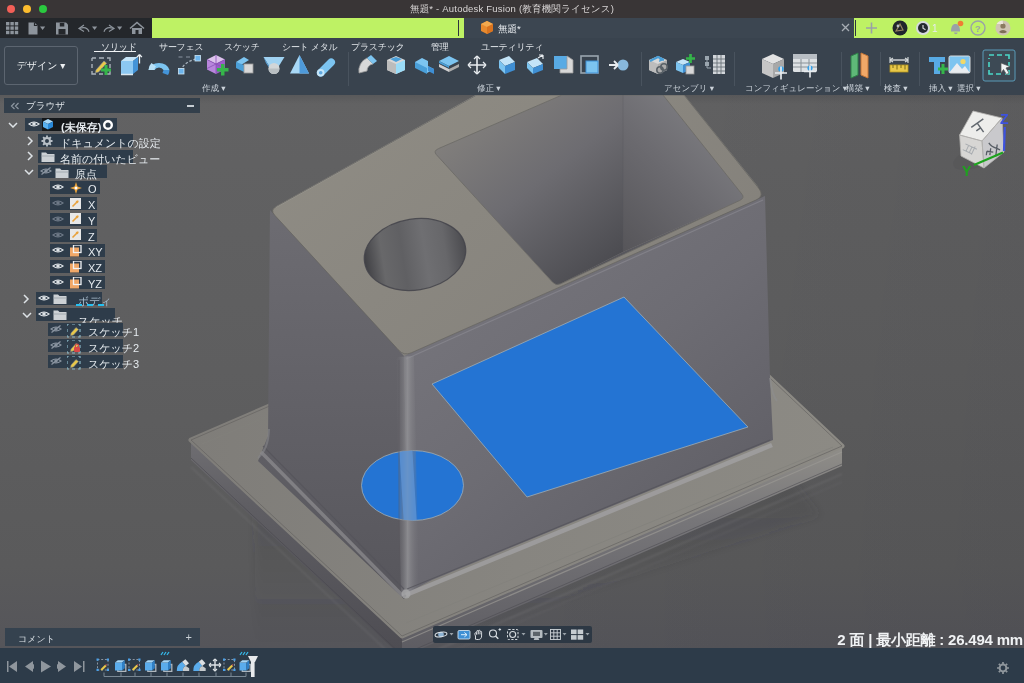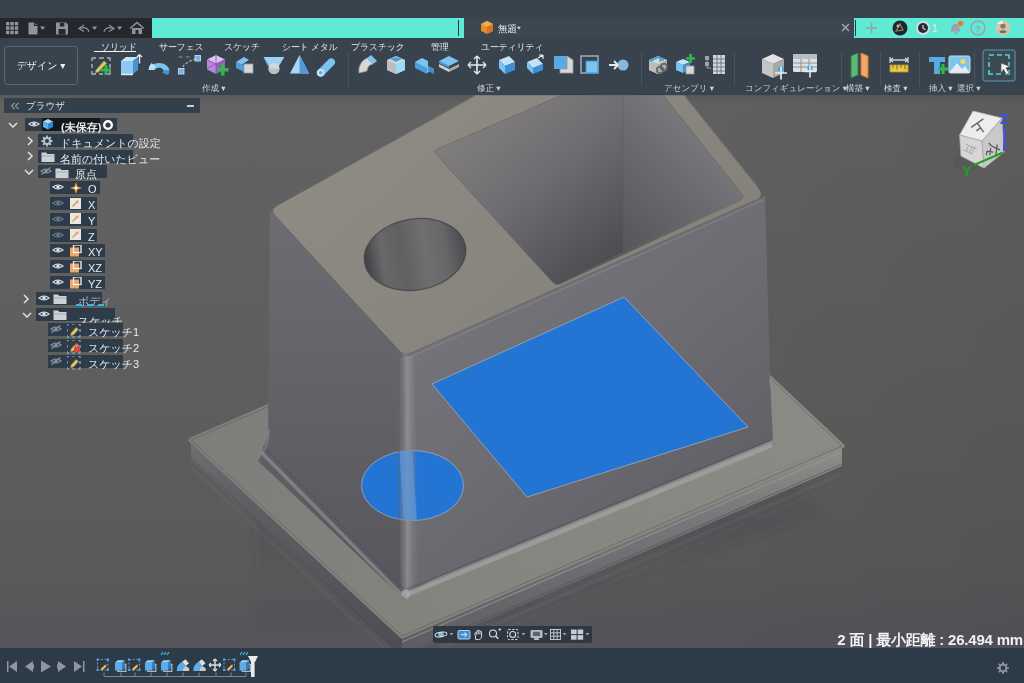--- a/index.html
+++ b/index.html
@@ -2,21 +2,21 @@
 <html><head><meta charset="utf-8"><style>
 *{margin:0;padding:0;box-sizing:border-box}
 html,body{width:1024px;height:683px;overflow:hidden;font-family:"Liberation Sans",sans-serif;}
 #app{position:relative;width:1024px;height:683px;background:#39434e;}
 .abs{position:absolute;}
 
 #titlebar{left:0;top:0;width:1024px;height:18px;background:#393536;}
 .tl{top:5px;width:8px;height:8px;border-radius:50%;}
 #title-text{width:1024px;top:3px;text-align:center;font-size:9.5px;color:#d9d6d6;letter-spacing:.2px}
 
-#qatbar{left:0;top:18px;width:1024px;height:20px;background:#5eead4;}
+#qatbar{left:0;top:18px;width:1024px;height:20px;background:#bef264;}
 #qatdark{left:0;top:0;width:152px;height:20px;background:#24272b;}
 #doctab{left:464px;top:0;width:390px;height:20px;background:#3c4651;}
 .tabdiv{top:2px;width:1px;height:16px;background:#2c343e;}
 
 #ribbon{left:0;top:38px;width:1024px;height:57px;background:#39434e;}
 .rtab{top:2.5px;font-size:9px;color:#e2e6ea;white-space:nowrap;letter-spacing:-0.3px}
 #designbtn{left:4px;top:8px;width:74px;height:39px;border:1px solid #5c6570;border-radius:3px;color:#eef1f3;font-size:10px;text-align:center;line-height:37px}
 .rlabel{top:45px;font-size:8.5px;color:#ccd3da;white-space:nowrap}
 .rsep{top:14px;width:1px;height:34px;background:#49535e;}
 
@@ -29,20 +29,26 @@
 .chip{position:absolute;background:#2e3c4a;height:13px;}
 .trow{position:absolute;font-size:11px;color:#e6ebef;}
 
 #commentbar{left:5px;top:533px;width:195px;height:18px;background:#35424f;color:#dde3e8;font-size:9px;}
 #navbar{left:433px;top:531px;width:159px;height:17px;background:#2d3844;border-radius:2px;}
 #status{right:1px;top:536px;color:#f0f2f4;font-size:15px;font-weight:bold;letter-spacing:-0.2px}
 #timeline{left:0;top:648px;width:1024px;height:35px;background:#2d3b49;}
 </style></head><body>
 <div id="app">
 
+  <div class="abs" id="titlebar">
+    <div class="abs tl" style="left:7px;background:#f35f57"></div>
+    <div class="abs tl" style="left:23px;background:#fdbc2e"></div>
+    <div class="abs tl" style="left:39px;background:#2ac93f"></div>
+    <div class="abs" id="title-text">無題* - Autodesk Fusion (教育機関ライセンス)</div>
+  </div>
 
   <div class="abs" id="qatbar">
     <div class="abs" id="qatdark"></div>
     <div class="abs" id="doctab"></div>
       <div class="abs tabdiv" style="left:458px"></div>
       <div class="abs tabdiv" style="left:855px"></div>
     <div class="abs" id="qaticons" style="left:0;top:0;width:1024px;height:20px">
 <svg width="1024" height="20" viewBox="0 0 1024 20">
 <g stroke="#8d949c" fill="none" stroke-width="1.2">
 
@@ -740,20 +746,24 @@
 <div class="chip" style="left:48px;top:260px;width:75px"></div>
 <svg class="abs" style="left:50px;top:262px" width="12" height="9">
             <use href="#eyeoff"></use>
           </svg>
 <svg class="abs" style="left:67px;top:260.5px" width="14" height="14">
             <use href="#ski"></use>
           </svg>
 <span class="trow" style="left:88px;top:262px">スケッチ3</span>
       </div>
     </div>
+    <div class="abs" id="commentbar">
+        <span style="position:absolute;left:13px;top:4.5px">コメント</span>
+        <span style="position:absolute;right:8px;top:3px;color:#c8cfd5;font-size:11px">+</span>
+      </div>
     <div class="abs" id="navbar">
 <svg width="159" height="17" viewBox="0 0 159 17">
 <circle cx="8" cy="8.5" r="2.8" fill="#8fb4d4"></circle>
 <ellipse cx="8" cy="8.5" rx="6" ry="2.3" fill="none" stroke="#dde2e6" stroke-width="1" transform="rotate(-8 8 8.5)"></ellipse>
 <path d="M16.5,7 l2,2.6 2,-2.6 z" fill="#99a1a8"></path>
 <rect x="25" y="4.5" width="12" height="8.5" rx="1.2" fill="#3f8fd4" stroke="#cfe0ee" stroke-width="0.9"></rect>
 <path d="M28,8.7 h6 m-2.6,-2.2 l2.6,2.2 -2.6,2.2" stroke="#dceefc" stroke-width="1" fill="none"></path>
 <g stroke="#dde2e6" stroke-width="0.95" fill="none">
             <path d="M42.5,13.5 v-3.5 c-1.8,-3.5 0.6,-4.5 1.2,-1.5 v-2.8 c0,-1.6 1.6,-1.6 1.6,0 m0,2.6 v-2.9 c0,-1.6 1.7,-1.6 1.7,0 m0,3 v-2.2 c0,-1.5 1.6,-1.3 1.6,0 v3.8 c0,2.2 -1.3,3.5 -3,3.5 h-1.6 c-0.8,0 -1.5,-0.4 -1.5,-1.2"></path>
           </g>

